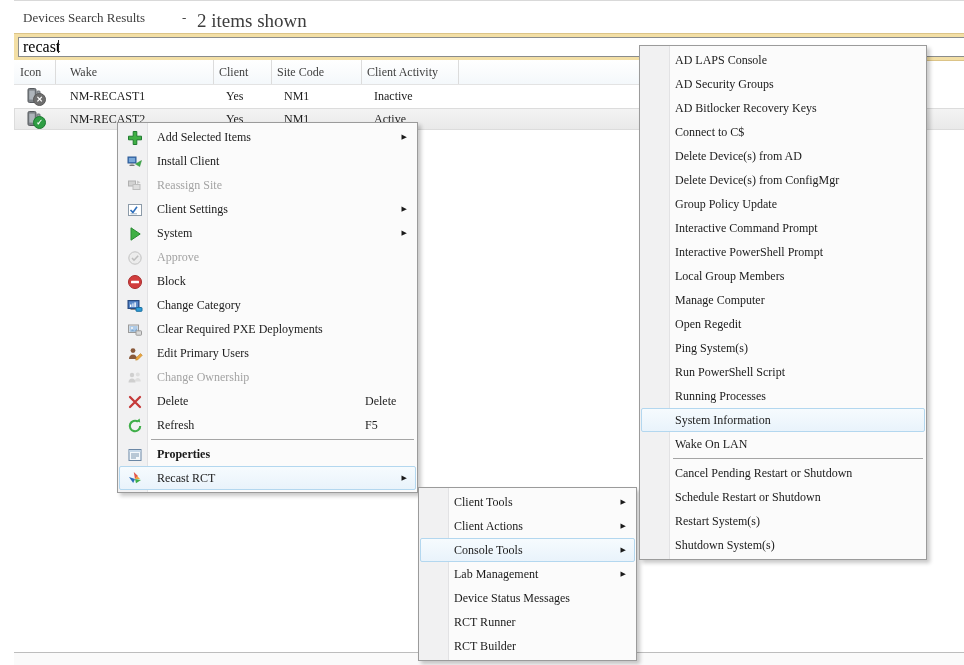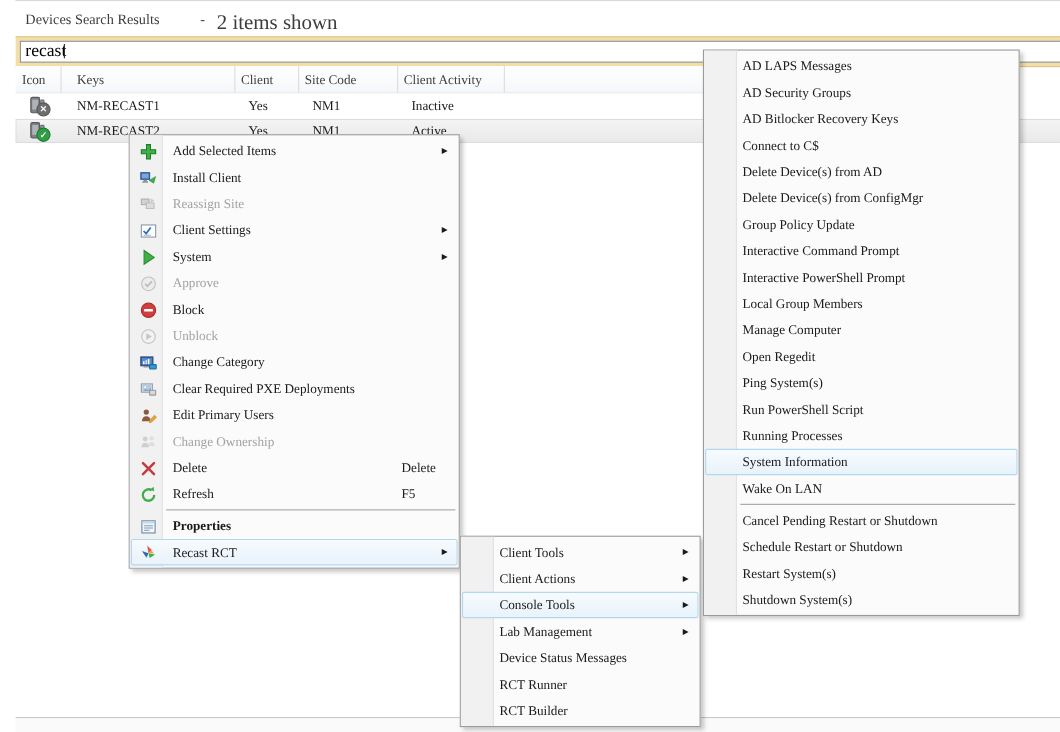--- a/index.html
+++ b/index.html
@@ -72,21 +72,21 @@
     <span class="c">2 items shown</span>
   </div>
 
   <div class="search-band">
     <input class="search-input" type="text" value="recast" style="">
     <div class="caret"></div>
   </div>
 
   <div class="grid-header" id="grid-header">
       <div class="gh-cell col0 hp0">Icon</div>
-      <div class="gh-cell col1 hp1">Keys</div>
+      <div class="gh-cell col1 hp1">Wake</div>
       <div class="gh-cell col2 hp">Client</div>
       <div class="gh-cell col3 hp">Site Code</div>
       <div class="gh-cell col4 hp">Client Activity</div>
       <div class="gh-cell col5 hp"></div>
     </div>
   <div id="grid-rows">
       <div class="row" style="top: 84px;">
         <div class="cell col0"><span class="device-ico"><svg viewBox="0 0 20 18">
               <rect x="3" y="1.5" width="8" height="14" rx="1.4" fill="#7d8287" stroke="#55595d"></rect>
               <rect x="4.3" y="3.6" width="5.4" height="9" fill="#aeb4ba"></rect>
@@ -178,29 +178,20 @@
       </div>
       <div class="mi">
         <span class="mi-ico">
           <svg viewBox="0 0 16 16">
             <circle cx="8" cy="8" r="6.5" fill="#d23d3d" stroke="#a92c2c"></circle>
             <rect x="4" y="6.8" width="8" height="2.4" rx="0.5" fill="#fff"></rect>
           </svg>
         </span>
         <span class="lab">Block</span>
       </div>
-      <div class="mi disabled">
-        <span class="mi-ico">
-          <svg viewBox="0 0 16 16">
-            <circle cx="8" cy="8" r="6.2" fill="#f2f2f2" stroke="#c2c2c2"></circle>
-            <path d="M6 5l5 3-5 3z" fill="#c6c6c6"></path>
-          </svg>
-        </span>
-        <span class="lab">Unblock</span>
-      </div>
       <div class="mi">
         <span class="mi-ico">
           <svg viewBox="0 0 16 16">
             <rect x="1" y="2.5" width="11" height="8" fill="#3a66ad" stroke="#27497e"></rect>
             <rect x="2" y="3.5" width="9" height="6" fill="#5b8ac9"></rect>
             <rect x="3" y="6.5" width="1.4" height="2.5" fill="#fff"></rect>
             <rect x="5.2" y="5.4" width="1.4" height="3.6" fill="#cfe0f4"></rect>
             <rect x="7.4" y="4.4" width="1.4" height="4.6" fill="#fff"></rect>
             <rect x="3.5" y="11" width="6" height="1" fill="#888"></rect>
             <rect x="9" y="9.5" width="6" height="3.8" rx="0.6" fill="#2d9bd8" stroke="#1c6f9e"></rect>
@@ -306,21 +297,21 @@
       </div>
       <div class="mi">
         <span class="lab">RCT Runner</span>
       </div>
       <div class="mi">
         <span class="lab">RCT Builder</span>
       </div>
     </div>
   <div class="menu noicons" id="menu-console">
       <div class="mi">
-        <span class="lab">AD LAPS Messages</span>
+        <span class="lab">AD LAPS Console</span>
       </div>
       <div class="mi">
         <span class="lab">AD Security Groups</span>
       </div>
       <div class="mi">
         <span class="lab">AD Bitlocker Recovery Keys</span>
       </div>
       <div class="mi">
         <span class="lab">Connect to C$</span>
       </div>

